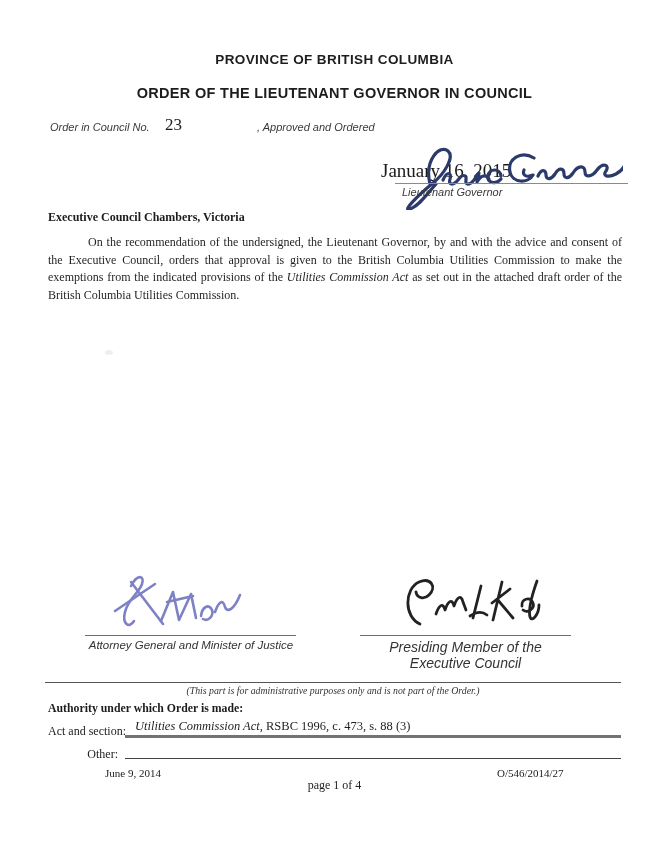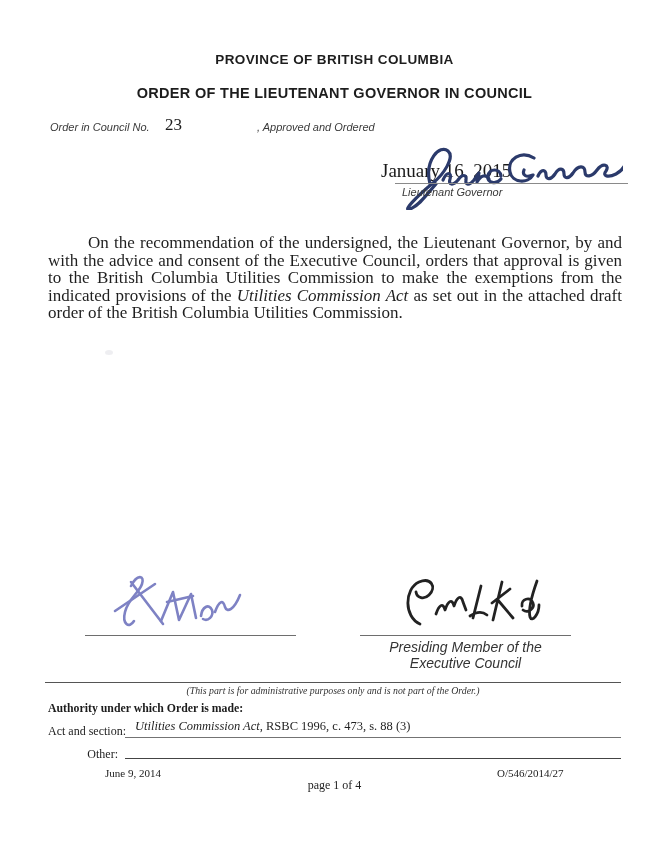--- a/index.html
+++ b/index.html
@@ -31,21 +31,21 @@
   .approved-date{top:112px;left:381px;font-size:19px;color:#1a1a1a;margin-top:48px;}
 
   .lg-sig{top:138px;left:388px;}
   .lg-line{top:183px;left:395px;width:233px;border-top:1px solid #8a8a8a;height:0;}
   .lg-label{top:186px;left:402px;font-style:italic;font-size:11px;color:#3a3a3a;}
 
   .chambers{top:210px;left:48px;font-weight:bold;font-size:12px;color:#1c1c1c;}
 
   .body-par{
     top:234px;left:48px;width:574px;
-    font-size:17px;line-height:17.6px;text-align:justify;
+    font-size:12px;line-height:17.6px;text-align:justify;
     text-indent:40px;color:#1f1f1f;
   }
   .body-par .act-italic{font-style:italic;}
 
   .smudge{top:350px;left:105px;width:8px;height:5px;background:#ebebee;border-radius:50%;opacity:.85;}
 
   .ag-sig{top:566px;left:95px;}
   .ag-line{top:635px;left:85px;width:211px;border-top:1px solid #6e6e6e;height:0;}
   .ag-label{top:639px;left:86px;width:210px;text-align:center;font-style:italic;font-size:11.5px;color:#333;}
 
@@ -53,21 +53,21 @@
   .pm-line{top:635px;left:360px;width:211px;border-top:1px solid #6e6e6e;height:0;}
   .pm-label{top:639px;left:360px;width:211px;text-align:center;font-style:italic;font-size:14px;color:#333;}
 
   .admin-rule{top:682px;left:45px;width:576px;border-top:1px solid #555;height:0;}
   .admin-note{top:685px;left:45px;width:576px;text-align:center;font-style:italic;font-size:9.8px;color:#333;}
   .authority-heading{top:701px;left:48px;font-weight:bold;font-size:11.8px;color:#1c1c1c;}
 
   .act-label{top:724px;left:48px;font-size:12px;color:#222;}
   .act-field{
     top:719px;left:125px;width:496px;height:19px;
-    border-bottom:1px solid #737373;padding-left:10px;box-sizing:border-box;
+    border-bottom:3px solid #737373;padding-left:10px;box-sizing:border-box;
     font-size:12.5px;color:#1f1f1f;
   }
   .act-field .act-italic{font-style:italic;}
 
   .other-label{top:747px;left:48px;width:70px;text-align:right;font-size:12px;color:#222;}
   .other-field{
     top:742px;left:125px;width:496px;height:17px;
     border-bottom:1px solid #444;padding-left:10px;box-sizing:border-box;
     font-size:12.5px;color:#1f1f1f;
   }
@@ -96,36 +96,38 @@
       <path stroke-width="3.2" d="M42 46 C36 22 52 6 60 13 C67 19 56 36 45 45 C28 59 14 74 22 71 C31 68 40 55 48 46" stroke="#2b3a6b"></path>
       <path stroke-width="3.2" d="M55 42 c4 -9 9 -8 7 -1 c-2 6 3 7 8 1 c4 -6 9 -6 8 0 c-1 5 3 6 8 0 l5 -7 l-2 9 c4 -7 9 -8 12 -3" stroke="#2b3a6b"></path>
       <path stroke-width="3.2" d="M113 38 c-1 -8 -12 -8 -13 0 c-1 7 8 9 13 3" stroke="#2b3a6b"></path>
       <path stroke-width="3.2" d="M146 20 c-13 -8 -27 1 -24 14 c2 11 18 12 23 3 c-7 3 -11 0 -9 -5" stroke="#2b3a6b"></path>
       <path stroke-width="3.2" d="M150 38 c3 -7 8 -7 8 -1 c0 5 5 5 9 -1 c4 -7 9 -6 9 0 c0 5 5 5 9 -1 c5 -8 12 -8 12 -1 c0 6 7 5 12 -2 c6 -8 13 -5 9 1 c-4 5 2 7 10 3 c4 -2 7 -5 9 -9" stroke="#2b3a6b"></path>
     </svg>
   </div>
   <div class="abs lg-line"></div>
   <div class="abs sans lg-label">Lieutenant Governor</div>
 
+  <div class="abs serif chambers">Executive Council Chambers, Victoria</div>
 
   <div class="abs serif body-par"><span>On the recommendation of the undersigned, the Lieutenant Governor, by and with the advice and consent of the Executive Council, orders that approval is given to the British Columbia Utilities Commission to make the exemptions from the indicated provisions of the </span><span class="act-italic">Utilities Commission Act</span><span> as set out in the attached draft order of the British Columbia Utilities Commission.</span></div>
 
   <div class="abs smudge"></div>
 
   <div class="abs sig ag-sig">
     <svg width="165" height="70" viewBox="0 0 165 70">
       <path stroke-width="2.6" d="M36 20 C42 8 50 9 47 18 C44 27 33 33 30 46 C27 58 34 63 39 55" stroke="#7e82c4"></path>
       <path stroke-width="2.6" d="M20 45 L60 18" stroke="#7e82c4"></path>
       <path stroke-width="2.6" d="M36 16 L68 58" stroke="#7e82c4"></path>
       <path stroke-width="2.6" d="M66 55 L78 26 L84 54 L96 28 L101 52" stroke="#7e82c4"></path>
       <path stroke-width="2.6" d="M72 36 L98 30" stroke="#7e82c4"></path>
       <path stroke-width="2.6" d="M106 50 c1 -9 8 -13 11 -6 c2 6 -4 12 -9 9 M120 46 c4 -11 8 -13 10 -5 c2 6 9 3 15 -12" stroke="#7e82c4"></path>
     </svg>
   </div>
   <div class="abs ag-line"></div>
+  <div class="abs sans ag-label">Attorney General and Minister of Justice</div>
 
   <div class="abs sig pm-sig">
     <svg width="165" height="56" viewBox="0 0 165 56">
       <path stroke-width="2.8" d="M32 50 C16 43 16 15 31 8 C43 3 49 13 41 21 C36 26 29 24 28 18" stroke="#222222"></path>
       <path stroke-width="2.8" d="M48 40 c3 -9 7 -12 9 -4 c3 -9 7 -12 9 -4 c3 -9 7 -12 9 -4 l3 8" stroke="#222222"></path>
       <path stroke-width="2.8" d="M82 42 c6 -4 12 -5 17 -1 M93 12 l-8 32" stroke="#222222"></path>
       <path stroke-width="2.8" d="M114 8 l-9 38 M104 29 l18 -14 M109 25 l16 19" stroke="#222222"></path>
       <path stroke-width="2.8" d="M134 32 c-1 -7 8 -10 11 -3 c2 5 -5 11 -10 7 M149 7 c-5 14 -9 28 -7 36 c2 6 9 -3 9 -12" stroke="#222222"></path>
     </svg>
   </div>

